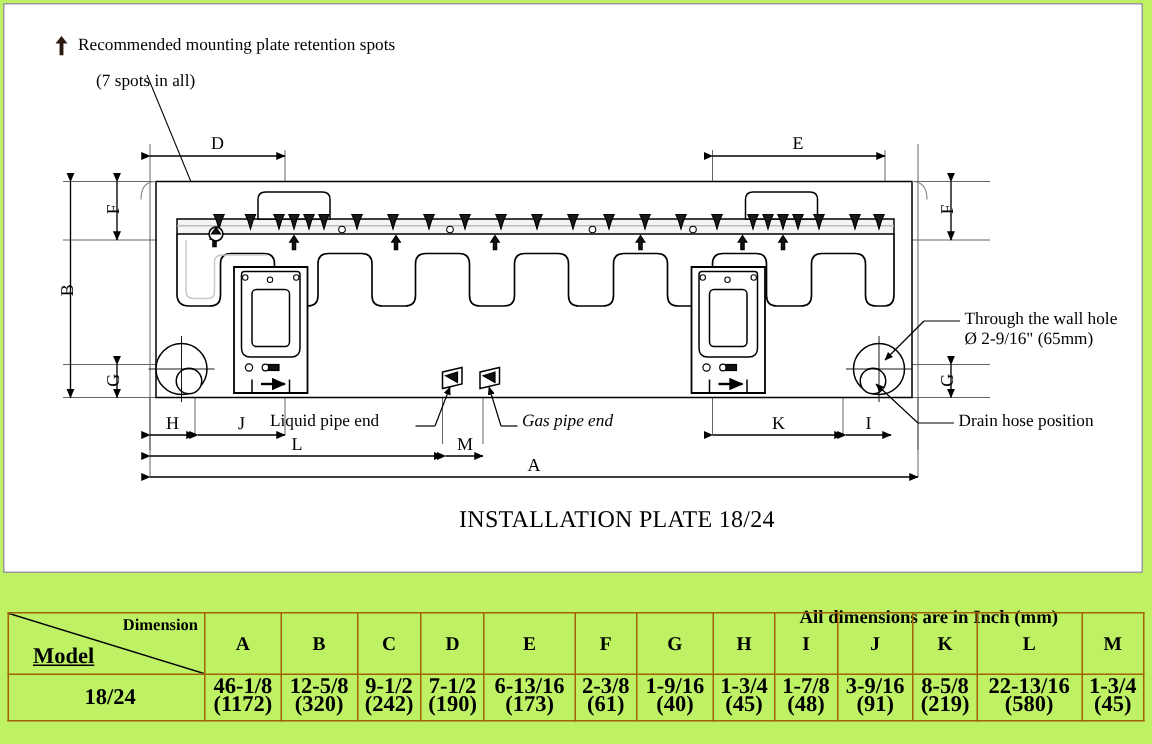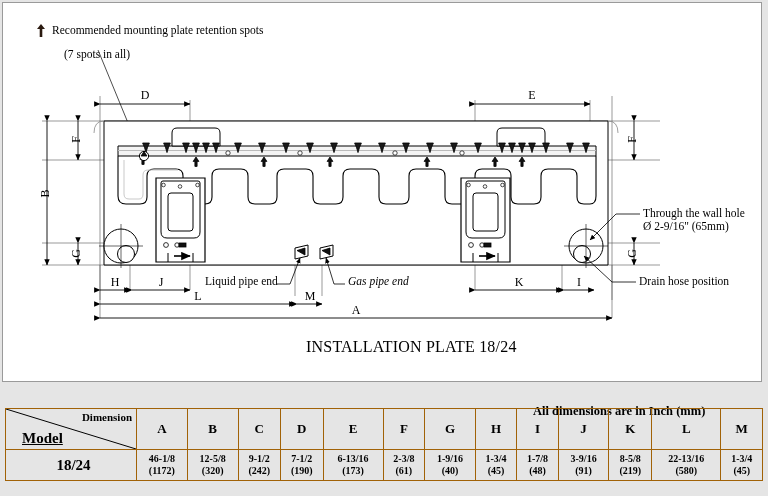--- a/index.html
+++ b/index.html
@@ -1,17 +1,17 @@
 <!DOCTYPE html>
 <html><head>
 <meta charset="utf-8">
 <style>
   html,body{margin:0;padding:0;background:#ffffff;}
   body{width:768px;height:496px;font-family:"Liberation Serif",serif;color:#000;}
-  #page{position:relative;width:768px;height:496px;overflow:hidden;background:#e5e5e5;}
+  #page{position:relative;width:768px;height:496px;overflow:hidden;background:#bef264;}
 
   .frame{position:absolute;left:2px;top:2px;width:760px;height:380px;border:1px solid #9a9a9a;box-sizing:border-box;background:#fff;}
 
   .note{position:absolute;font-size:11.5px;line-height:13px;}
   .note-l1{left:52px;top:24px;}
   .note-l2{left:64px;top:37px;margin-top:11px;}
   .bullet-arrow{position:absolute;left:36px;top:24px;width:10px;height:13px;}
 
   .svgwrap{position:absolute;left:0;top:0;width:768px;height:496px;pointer-events:none;}
 
@@ -19,21 +19,21 @@
   .dimlbl.vert{transform:rotate(-90deg);transform-origin:center center;}
 
   .callout{position:absolute;font-size:11.5px;line-height:13.5px;}
 
   .caption{position:absolute;left:306px;top:338px;font-size:16px;letter-spacing:.2px;}
   .allDim{position:absolute;left:533px;top:360px;font-size:12.5px;font-weight:bold;margin-top:44px;}
 
   table.dimtable{position:absolute;left:5px;top:408px;border-collapse:collapse;width:758px;
     font-family:"Liberation Serif",serif;}
   table.dimtable th,table.dimtable td{border:1px solid #a16207;text-align:center;font-size:11px;font-weight:bold;padding:0;}
-  table.dimtable td.val{font-weight:bold;font-size:10px;line-height:11.5px;padding:3px 0 4px;text-align:center;}
+  table.dimtable td.val{font-weight:bold;font-size:15px;line-height:11.5px;padding:3px 0 4px;text-align:center;}
   table.dimtable th.letter{height:40px;font-size:13px;}
   table.dimtable td.model{text-align:center;padding-left:5px;font-size:15px;}
   .hdrcell{position:relative;width:130px;height:40px;padding:0;}
   .hdrcell .dimword{position:absolute;right:4px;top:2px;font-size:11px;font-weight:bold;}
   .hdrcell .modword{position:absolute;left:16px;bottom:2px;font-size:15px;font-weight:bold;text-decoration:underline;}
   .hdrcell svg{position:absolute;left:0;top:0;}
 </style>
 </head>
 <body>
 
@@ -273,21 +273,21 @@
   <div class="dimlbl" style="left:151px;top:275px;width:20px;">J</div>
   <div class="dimlbl" style="left:188px;top:289px;width:20px;">L</div>
   <div class="dimlbl" style="left:300px;top:289px;width:20px;">M</div>
   <div class="dimlbl" style="left:509px;top:275px;width:20px;">K</div>
   <div class="dimlbl" style="left:569px;top:275px;width:20px;">I</div>
   <div class="dimlbl" style="left:346px;top:303px;width:20px;">A</div>
 
   <div class="callout" style="left:643px;top:207px;">Through the wall hole</div>
   <div class="callout" style="left:643px;top:220px;">Ø 2-9/16" (65mm)</div>
   <div class="callout" style="left:639px;top:275px;">Drain hose position</div>
-  <div class="callout" style="left:205px;top:275px;">Liquid pipe end</div>
+  <div class="callout" style="left:180px;top:275px;">Liquid pipe end</div>
   <div class="callout" style="left:348px;top:275px;font-style:italic;">Gas pipe end</div>
 
   <div class="caption">INSTALLATION PLATE 18/24</div>
   <div class="allDim">All dimensions are in Inch (mm)</div>
 
   <table class="dimtable">
     <thead>
       <tr>
         <th class="hdrcell" rowspan="1">
           <svg width="130" height="40" viewBox="0 0 130 40">

